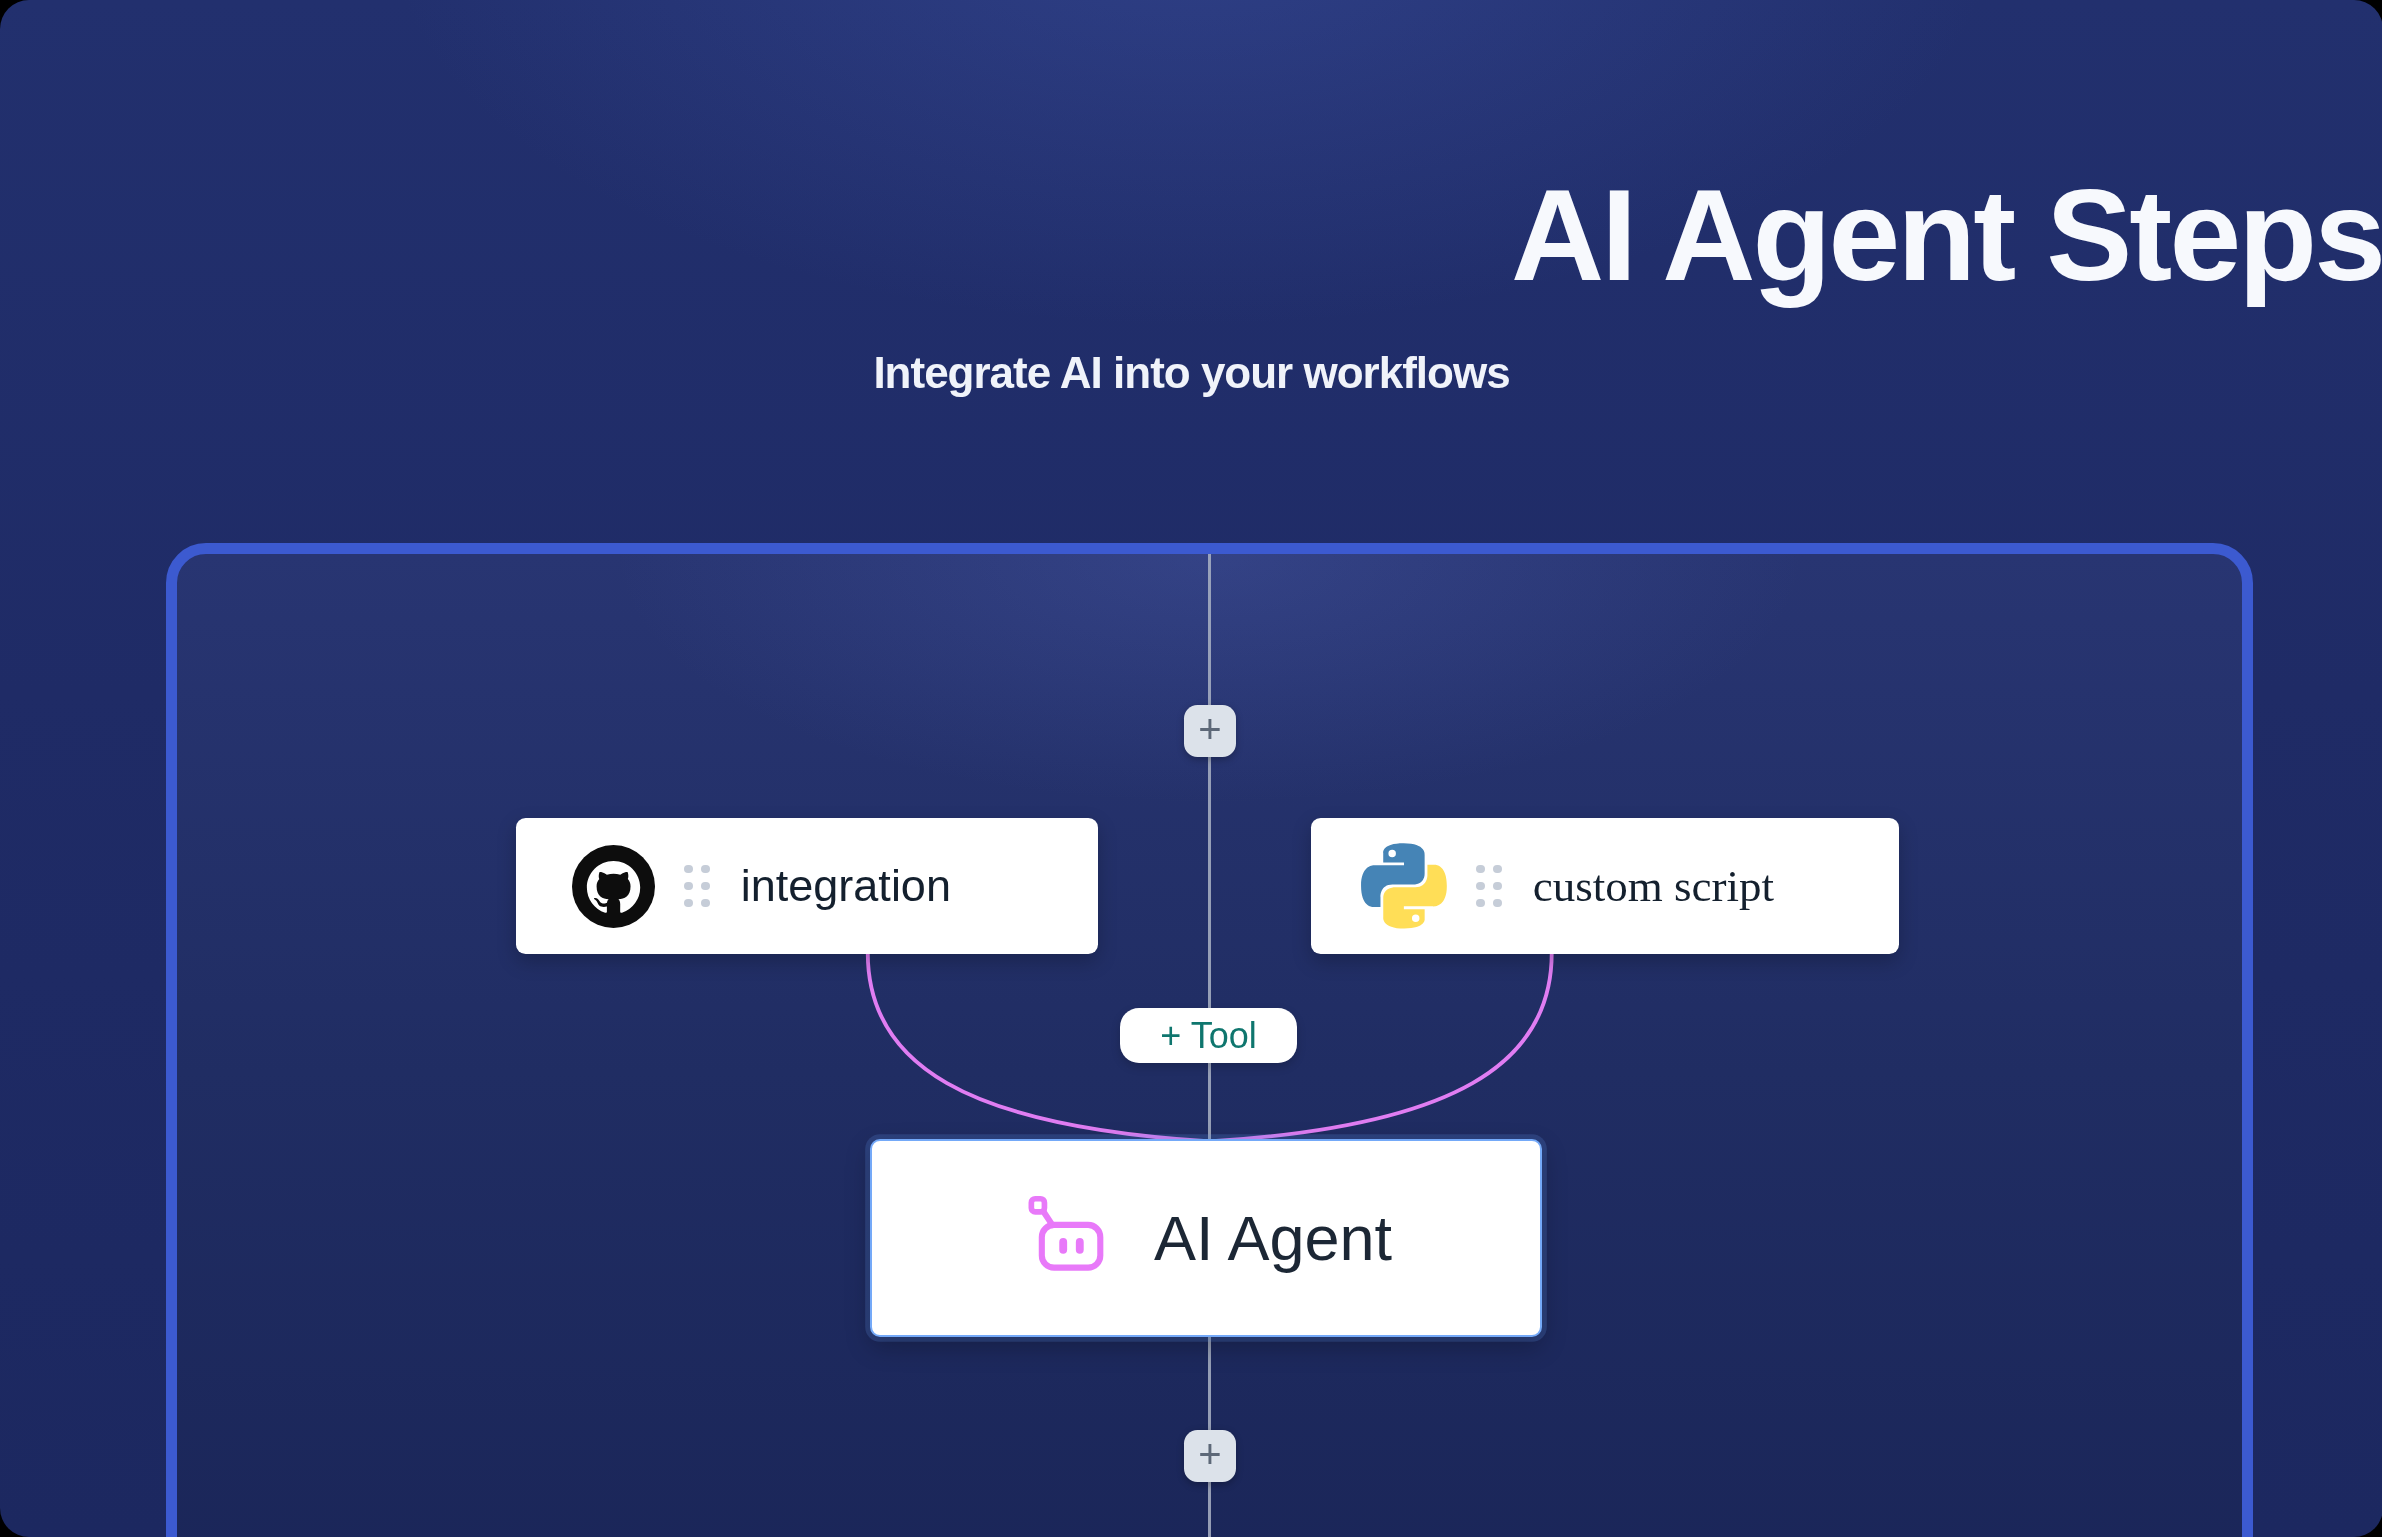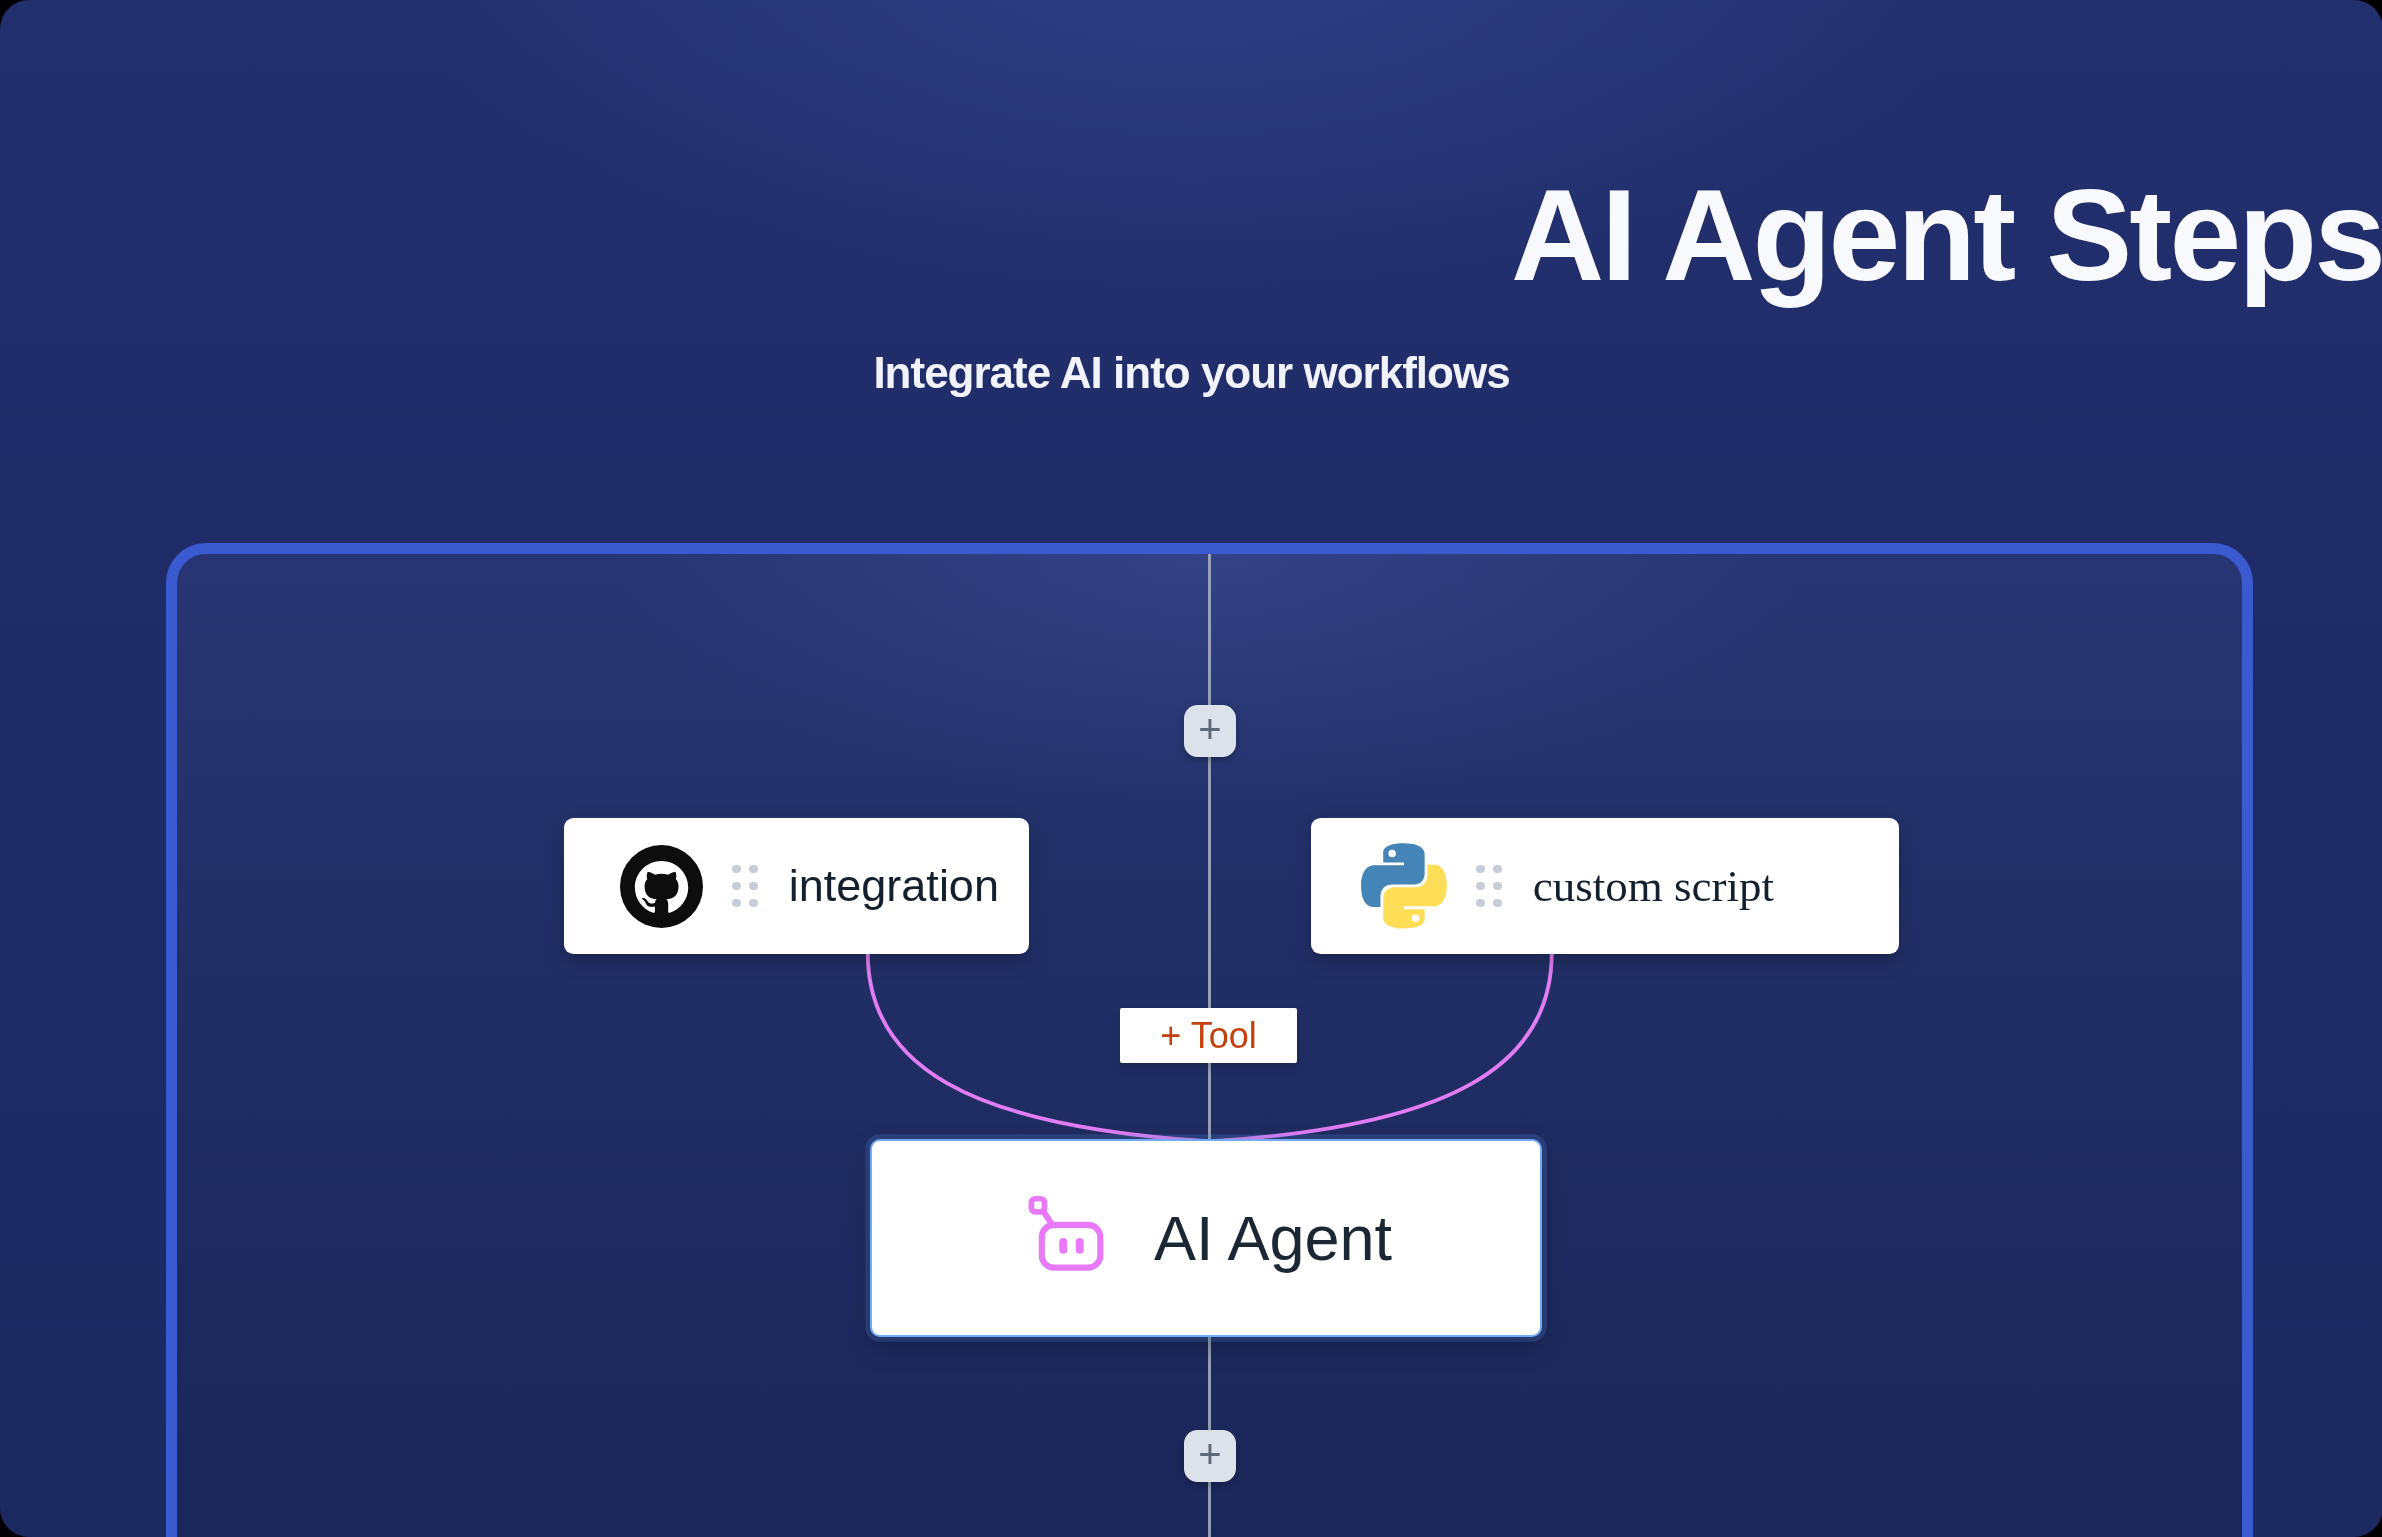--- a/index.html
+++ b/index.html
@@ -49,33 +49,33 @@
   }
   .plus-top{left:1184px;top:705px;}
   .plus-bottom{left:1184px;top:1430px;}
   .node-card{
     position:absolute;top:818px;height:136px;
     background:#ffffff;border-radius:9.6px;
     display:flex;align-items:center;
     box-shadow:0 7.7px 19px rgba(0,0,0,.22);
     cursor:pointer;
   }
-  .node-integration{left:516px;width:465px;padding-left:56px;box-sizing:border-box;margin-left:48px;}
+  .node-integration{left:516px;width:582px;padding-left:56px;box-sizing:border-box;}
   .node-custom-script{left:1311px;width:588px;padding-left:50px;box-sizing:border-box;font-family:Liberation Serif, serif;}
   .node-icon{display:flex;align-items:center;justify-content:center;flex:0 0 auto;}
   .dots{
     margin-left:29px;flex:0 0 auto;
     display:grid;grid-template-columns:repeat(2,8.6px);grid-auto-rows:8.6px;gap:8.6px 8.6px;
   }
   .dots i{width:8.6px;height:8.6px;border-radius:50%;background:#c6cdd8;}
   .node-label{margin-left:31px;font-size:45px;font-weight:500;color:#14202e;}
   .tool-btn{
     position:absolute;left:1120px;top:1008px;width:177px;height:55px;
-    border:none;border-radius:2px;cursor:pointer;
-    background:#ffffff;color:#c2410c;
+    border:none;border-radius:19px;cursor:pointer;
+    background:#ffffff;color:#0f766e;
     font-family:inherit;font-size:36px;font-weight:500;
     display:flex;align-items:center;justify-content:center;
     box-shadow:0 3.8px 9.6px rgba(0,0,0,.18);
   }
   .agent-card{
     position:absolute;left:870px;top:1139px;width:672px;height:198px;
     background:#ffffff;border:2.9px solid #74a9f8;border-radius:10px;
     box-sizing:border-box;
     display:flex;align-items:center;justify-content:center;gap:38px;
     box-shadow:0 0 0 4.8px rgba(108,160,250,0.18), 0 9.6px 25px rgba(0,0,0,.25);

